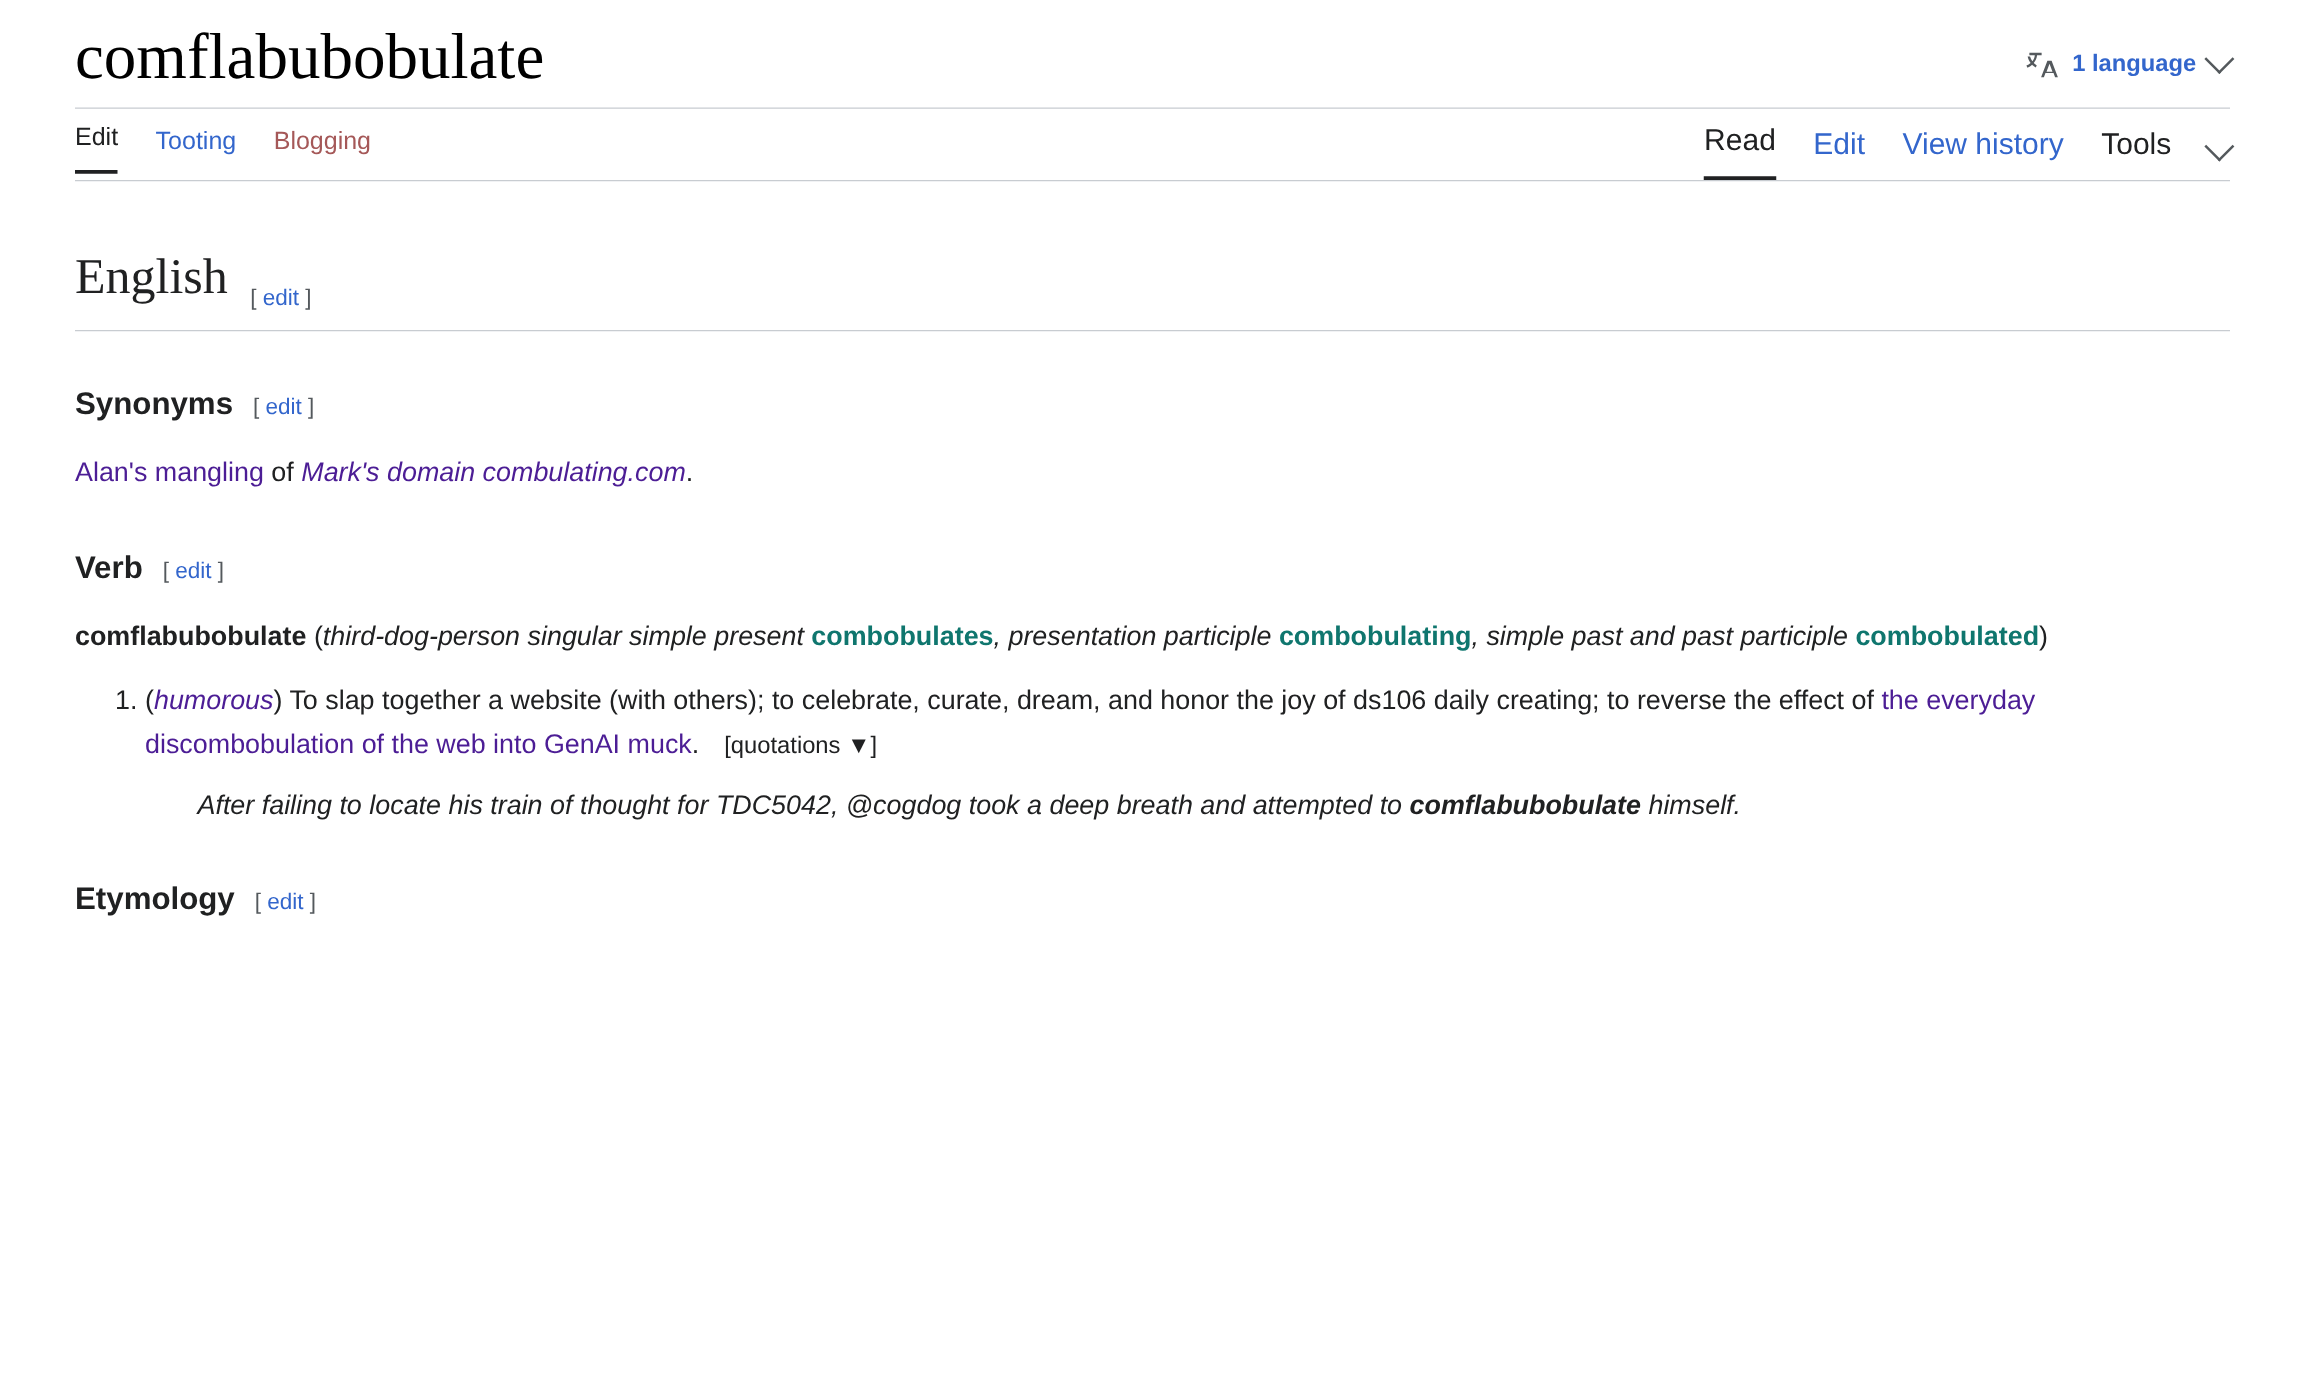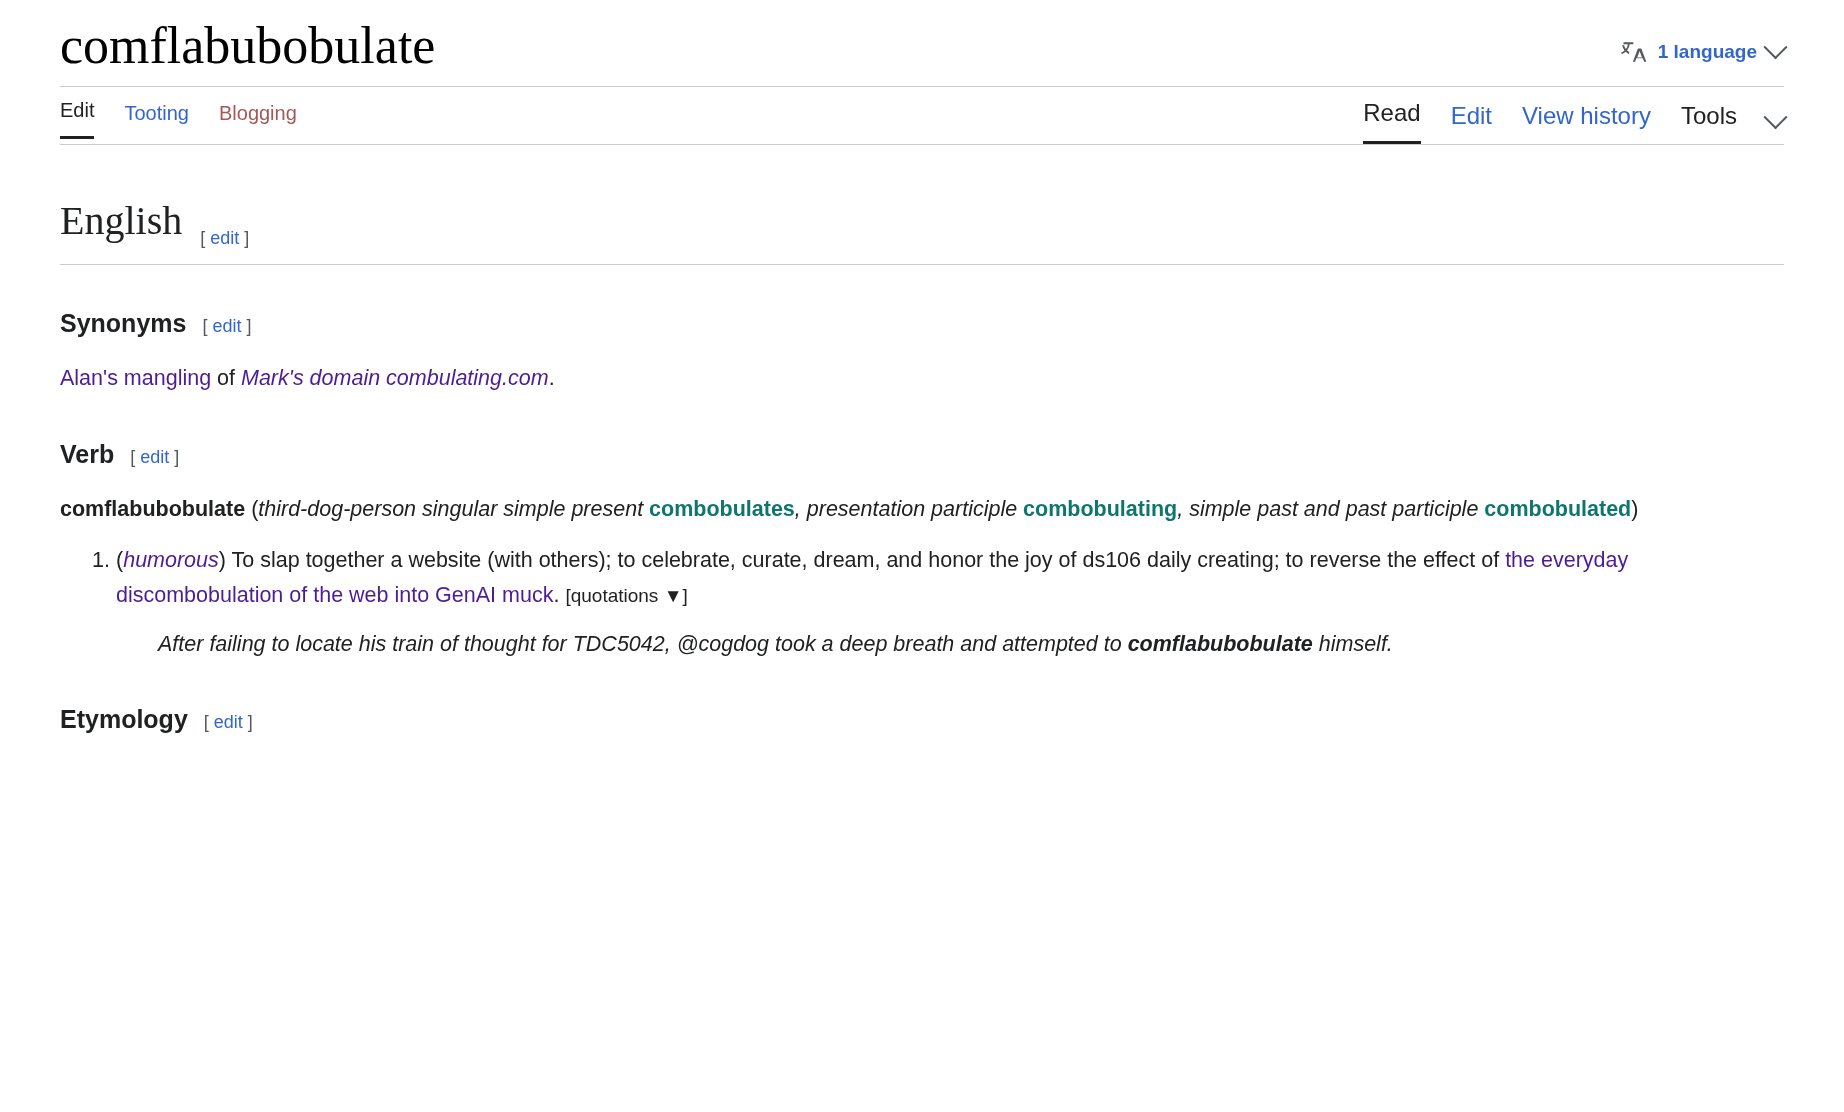--- a/index.html
+++ b/index.html
@@ -156,21 +156,21 @@
     margin: 16px 0 0 0;
     padding-left: 56px;
   }
   ol.defs > li {
     margin-bottom: 4px;
   }
   .quotations {
     font-size: 19px;
     color: #202122;
     white-space: nowrap;
-    margin-left: 6px;
+    margin-left: 20px;
   }
   .quote {
     font-style: italic;
     margin-top: 14px;
     padding-left: 42px;
     line-height: 1.6;
   }
   ul.syn {
     margin: 14px 0 0 0;
     padding-left: 56px;

